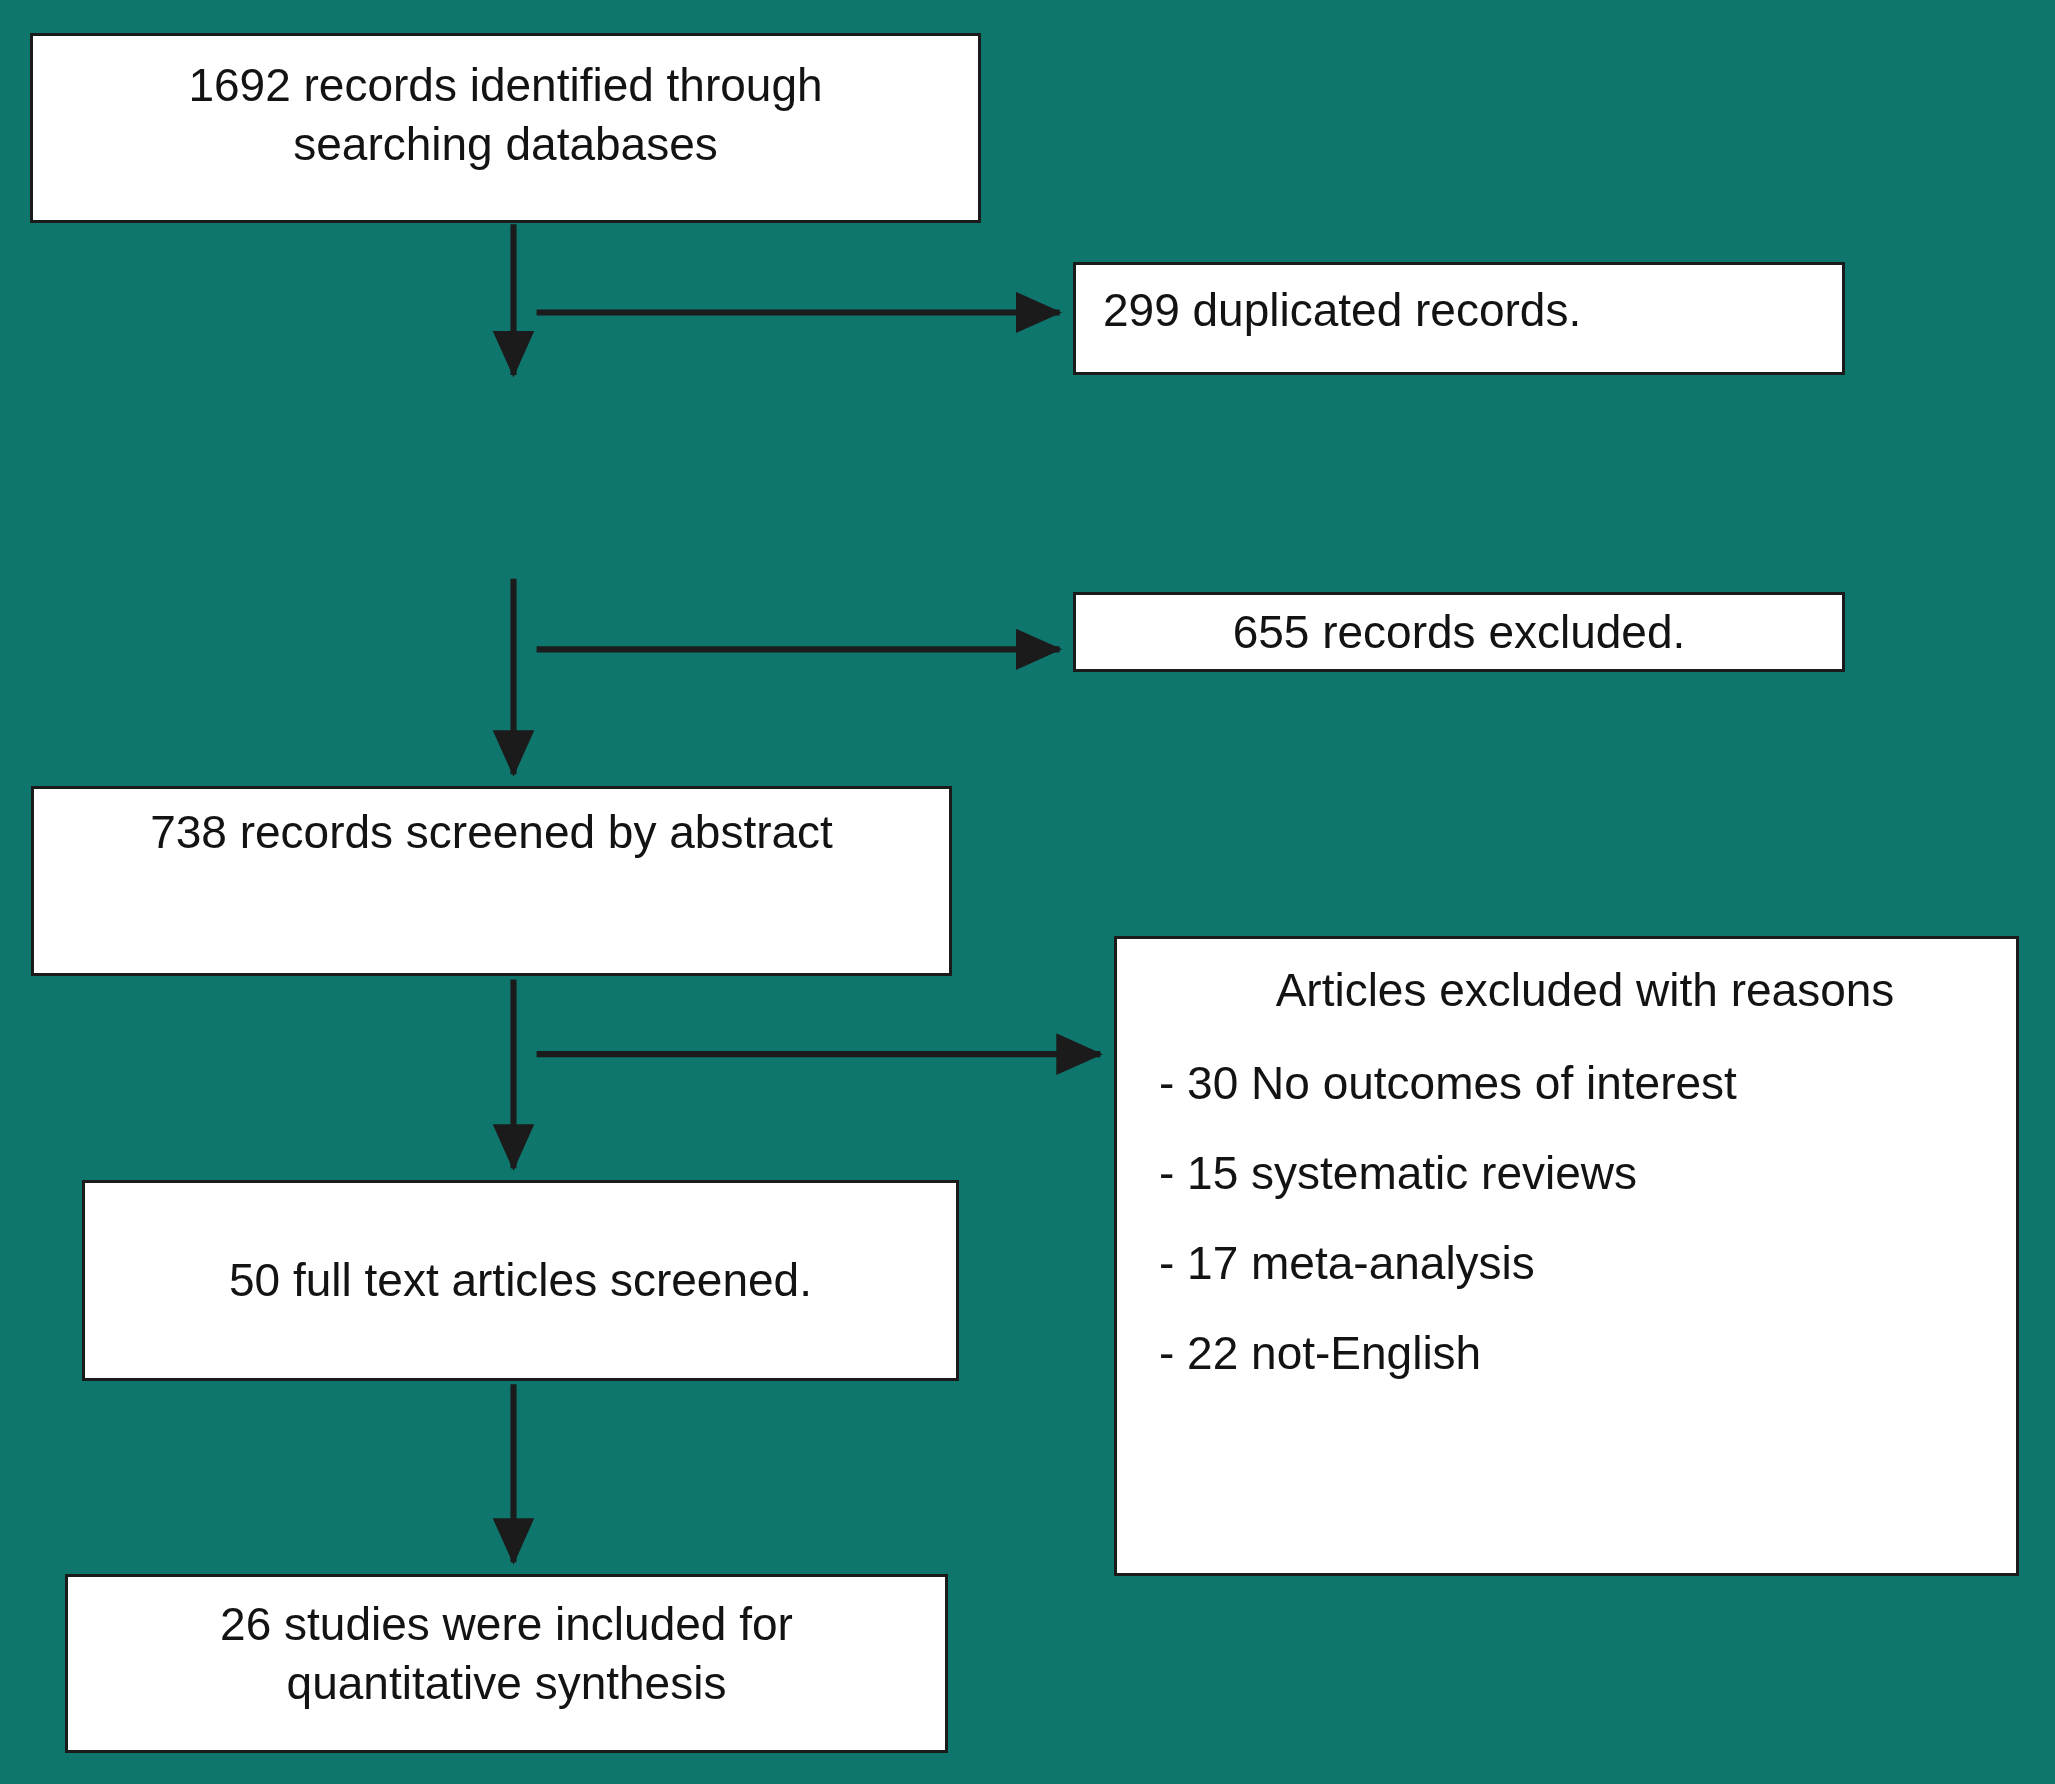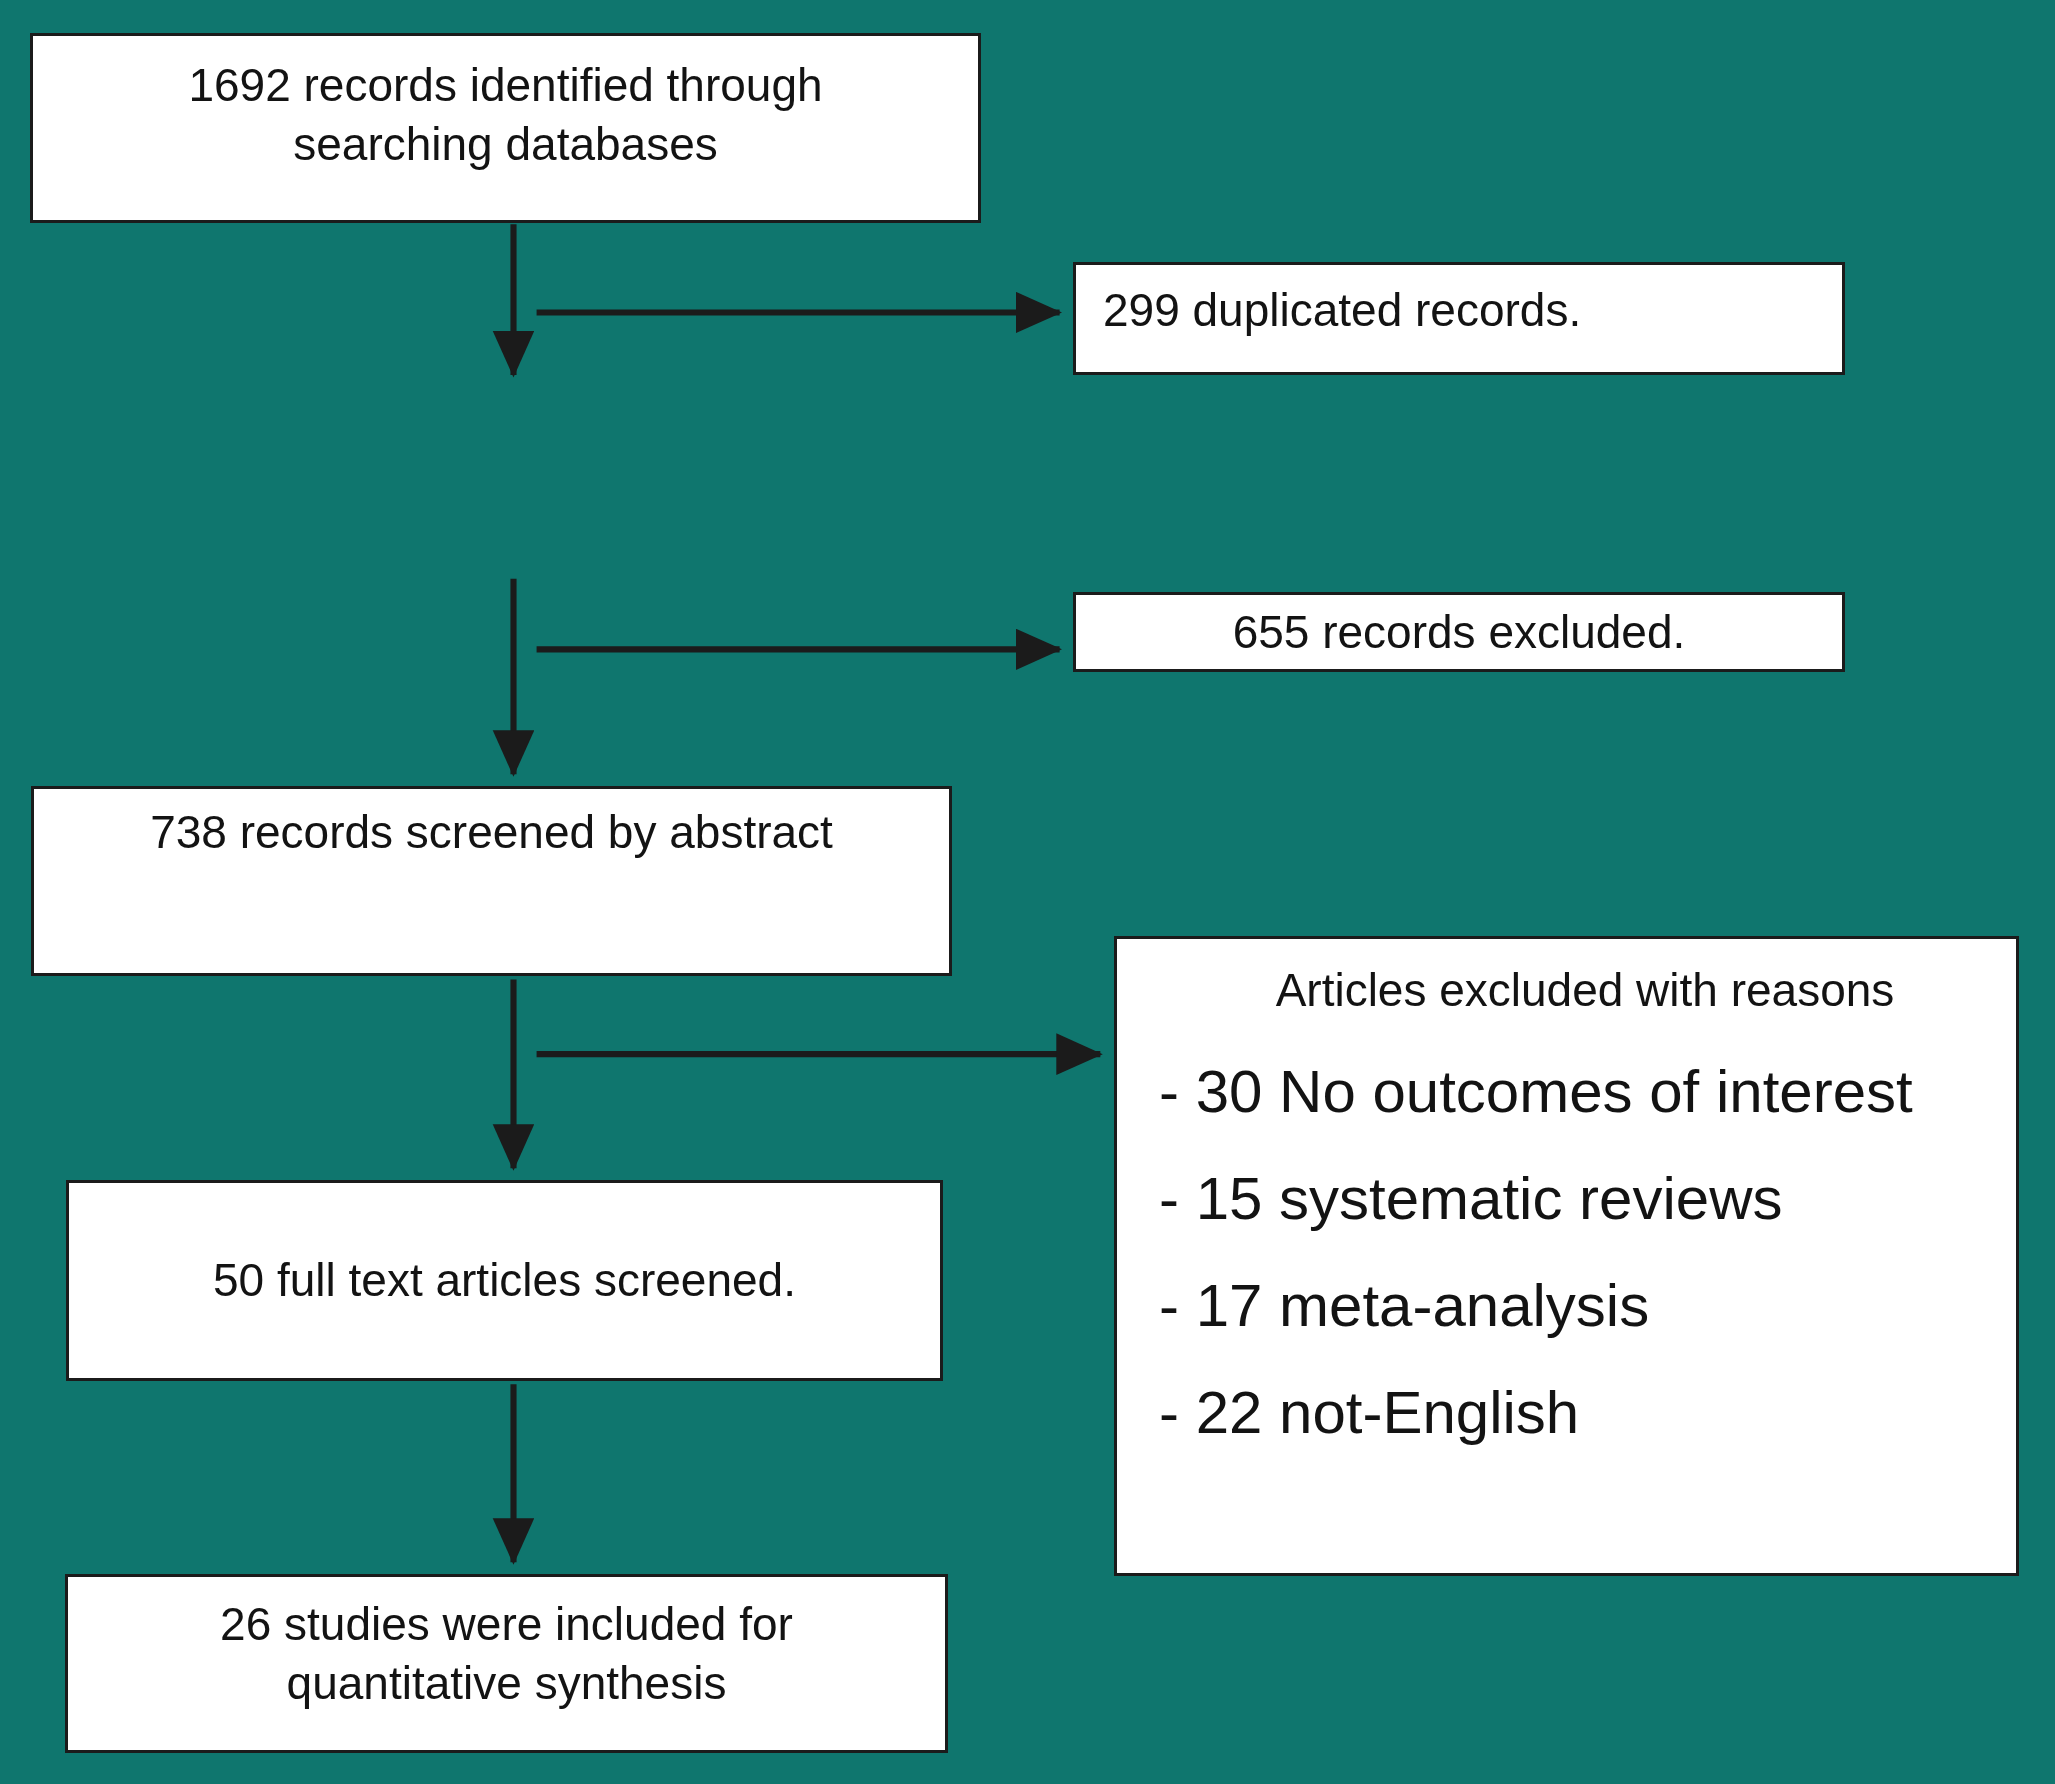--- a/index.html
+++ b/index.html
@@ -62,21 +62,21 @@
     left: 1073px; top: 592px; width: 772px; height: 80px;
     justify-content: center;
   }
   
   #box-abstract-screen {
     left: 31px; top: 786px; width: 921px; height: 190px;
     padding-top: 14px;
   }
   
   #box-fulltext {
-    left: 66px; top: 1180px; width: 877px; height: 201px;
+    left: 82px; top: 1180px; width: 877px; height: 201px;
     justify-content: center;
   }
   
   #box-included {
     left: 65px; top: 1574px; width: 883px; height: 179px;
     padding-top: 17.7px;
   }
   
   #box-reasons {
     left: 1114px; top: 936px; width: 905px; height: 640px;
@@ -91,21 +91,21 @@
     line-height: 1.2;
     margin-left: 37px;
   }
   #box-reasons .reasons-list {
     display: block;
     margin: 0;
     padding: 37px 0 0 42px;
     list-style: none;
   }
   #box-reasons .reasons-list li {
-    font-size: 60px;
+    font-size: 46px;
     line-height: 1.2;
     margin-bottom: 35px;
     white-space: pre;
   }
 </style>
 </head>
 <body>
 
 <div id="page">
 

